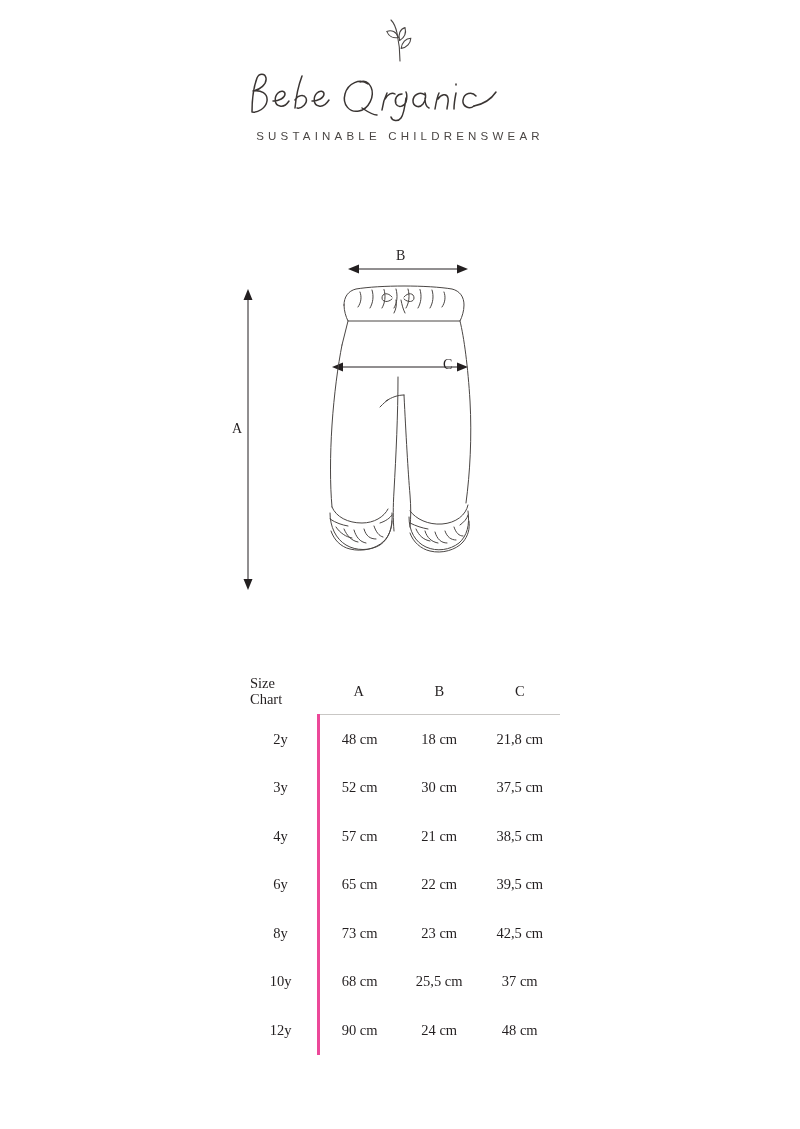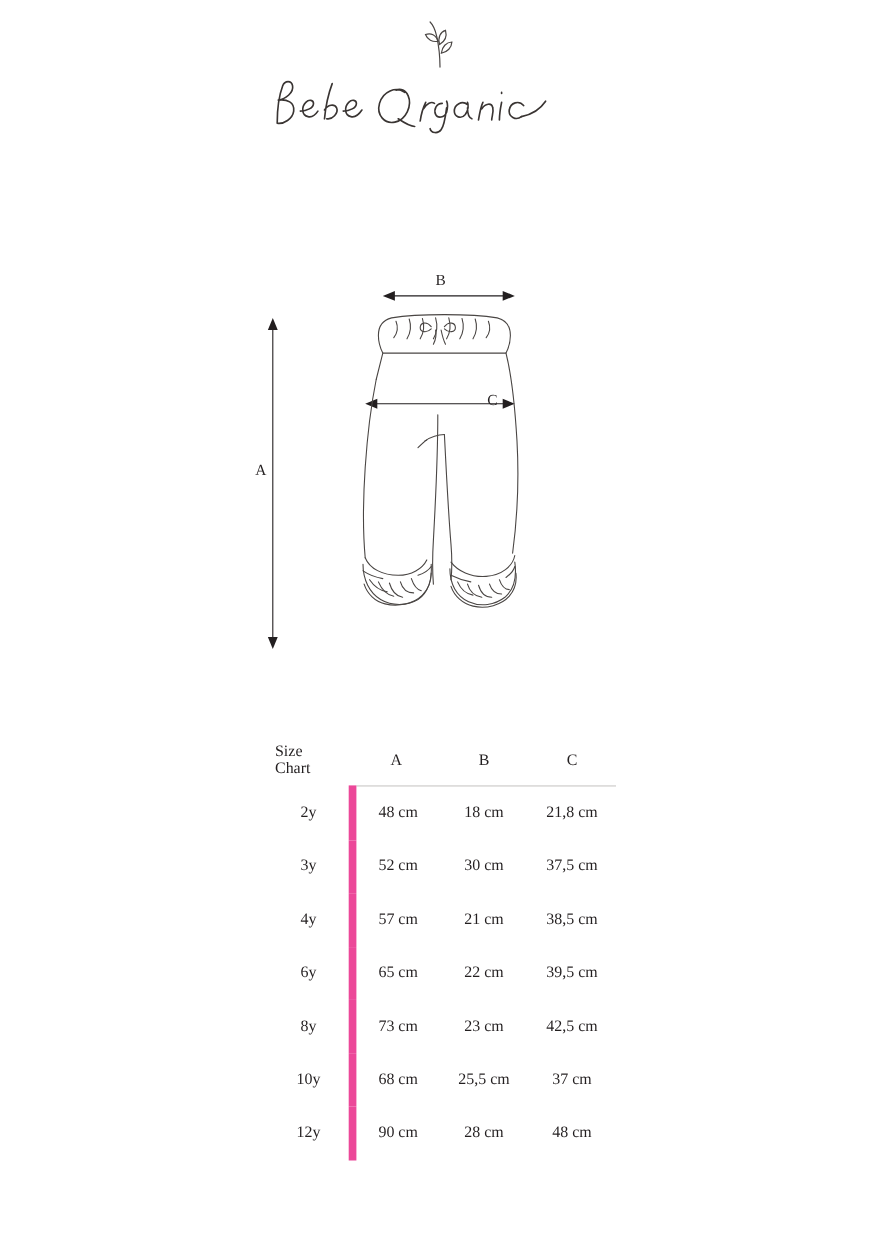--- a/index.html
+++ b/index.html
@@ -100,21 +100,21 @@
   thead th.colhead {
     width: 82px;
     border-bottom: 1px solid #c9c7c5;
   }
   tbody td {
     height: 48.5px;
     vertical-align: middle;
   }
   tbody td.sizecell {
     width: 62px;
-    border-right: 7px solid #ec4899;
+    border-right: 3px solid #ec4899;
     padding-right: 6px;
   }
   tbody tr:last-child td.sizecell {
     
   }
   .chart-corner-text span { display: block; }
 </style>
 </head>
 <body>
 
@@ -155,20 +155,21 @@
         <path d="M216 25 C215 30 214 36 214 41 M216 16 C216 17 216 17 216 17"></path>
 
         <path d="M236 28 C232 23 224 25 223 32 C222 38 229 42 234 38"></path>
 
         <path d="M234 38 C244 36 252 30 256 24"></path>
       </g>
     </svg>
 
   </div>
 
+  <div class="brand-tagline">SUSTAINABLE CHILDRENSWEAR</div>
 </div>
 
 <div class="illustration">
   <svg width="430" height="370" viewBox="0 0 430 370" xmlns="http://www.w3.org/2000/svg" fill="none">
     <g stroke="#4a4644" stroke-width="1" fill="none" stroke-linecap="round" stroke-linejoin="round">
 
       <line x1="58" y1="48" x2="58" y2="341" stroke="#231f20" stroke-width="1"></line>
       <path d="M58 44 L53.5 55 L62.5 55 Z" fill="#231f20" stroke="none"></path>
       <path d="M58 345 L53.5 334 L62.5 334 Z" fill="#231f20" stroke="none"></path>
 
@@ -284,18 +285,18 @@
       </tr>
       <tr>
         <td class="sizecell">10y</td>
         <td>68 cm</td>
         <td>25,5 cm</td>
         <td>37 cm</td>
       </tr>
       <tr>
         <td class="sizecell">12y</td>
         <td>90 cm</td>
-        <td>28 cm</td>
+        <td>24 cm</td>
         <td>48 cm</td>
       </tr>
     </tbody>
   </table>
 </div>
 
 </body></html>

